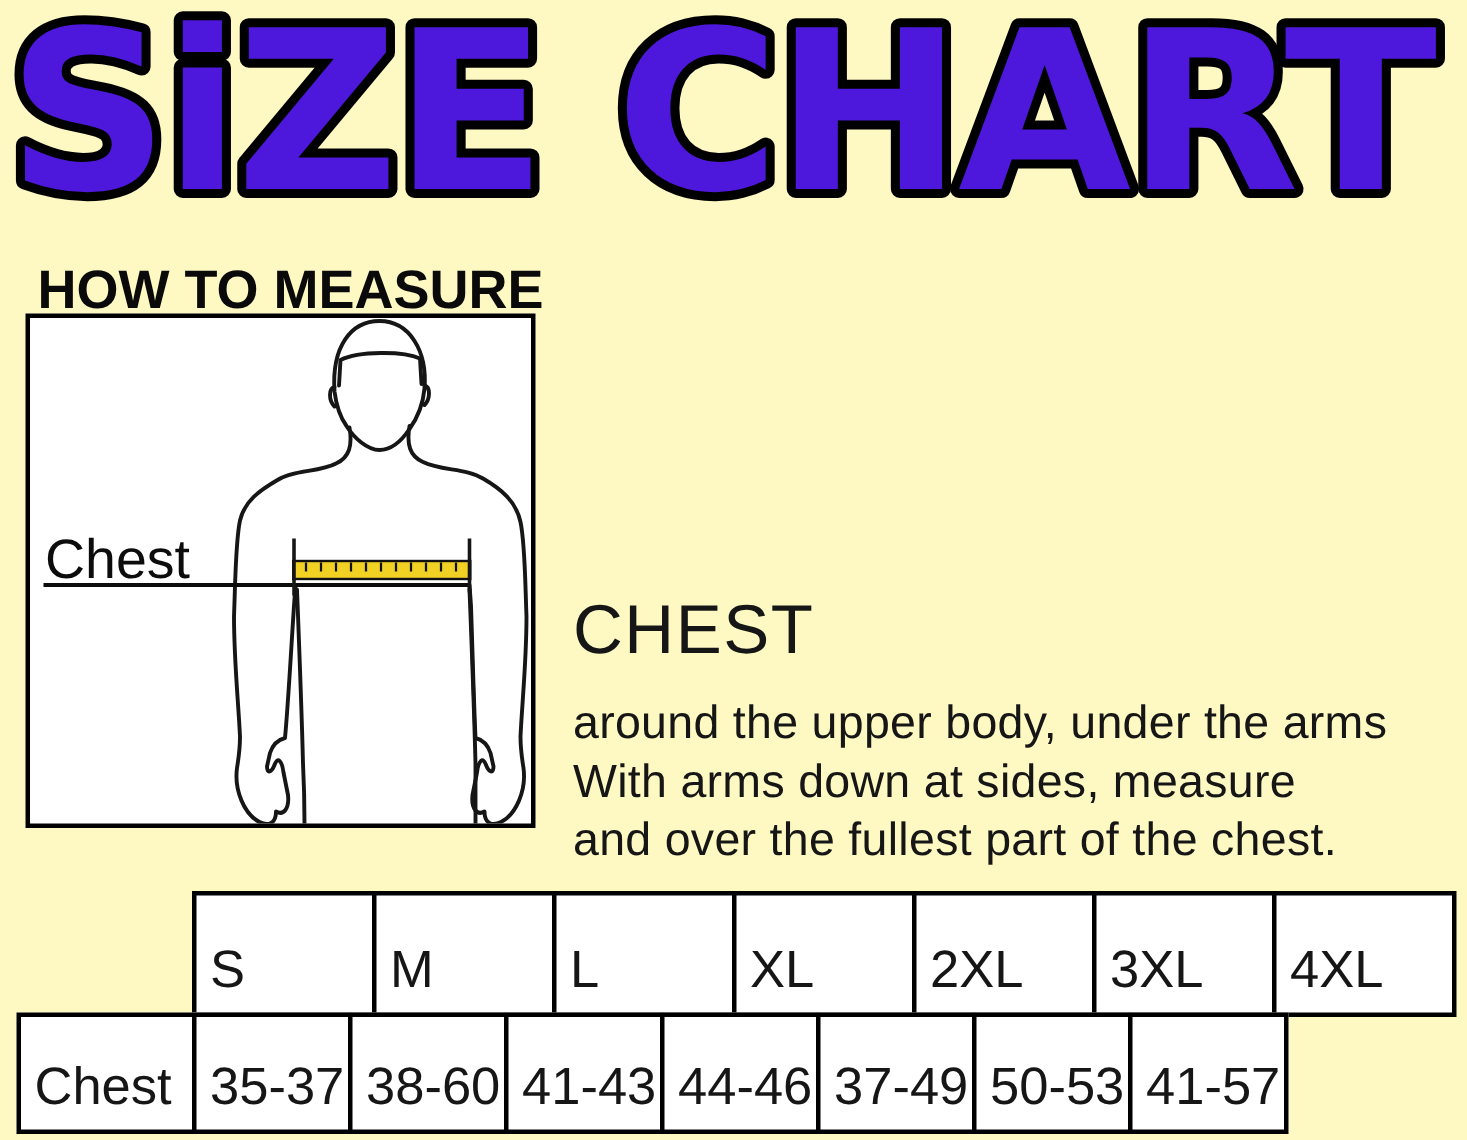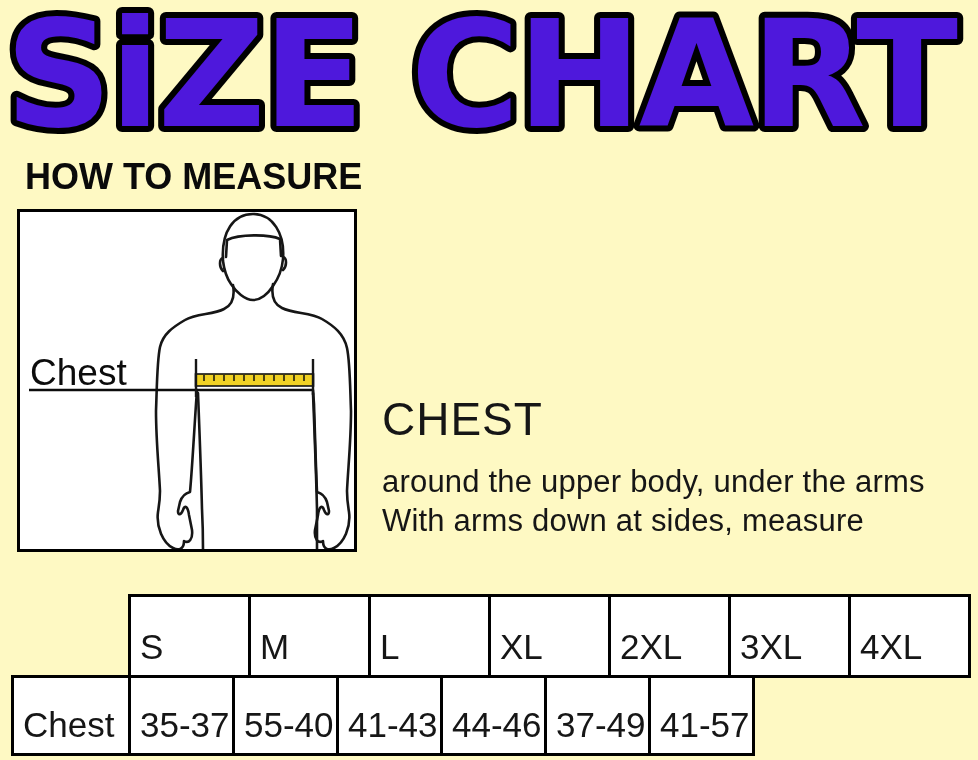--- a/index.html
+++ b/index.html
@@ -8,21 +8,21 @@
     font-family:"Liberation Sans",sans-serif;color:#111;
   }
   
   .title-svg{position:absolute;left:0;top:0;display:block;}
   .title-text{
     font-family:"DejaVu Sans",sans-serif;font-weight:bold;font-size:148px;
     fill:var(--title_fill);stroke:var(--title_outline);stroke-width:12px;
     paint-order:stroke;stroke-linejoin:round;letter-spacing:-3px;
   }
   
-  .how-to{position:absolute;left:25px;top:156px;font-size:36px;font-weight:bold;color:#0a0a0a;}
+  .how-to{position:absolute;left:25px;top:172px;font-size:36px;font-weight:bold;color:#0a0a0a;}
   
   .measure-box{
     position:absolute;left:17px;top:209px;width:340px;height:343px;
     border:3px solid #000;box-sizing:border-box;background:#fff;
   }
   .measure-box svg{display:block;width:100%;height:100%;}
   .figure{fill:none;stroke:#161616;stroke-width:2.6;stroke-linecap:round;stroke-linejoin:round;}
   .pointer-line{stroke:#0c0c0c;stroke-width:2.6;}
   .tape-rect{fill:var(--tape_yellow);stroke:#111;stroke-width:1.6;}
   .tape-tick{stroke:#111;stroke-width:1.5;}
@@ -107,36 +107,38 @@
 
       <text class="chest-label-text" x="13" y="176">Chest</text>
     </svg>
   </div>
 
   <div class="chest-section">
     <div class="chest-heading">CHEST</div>
     <div class="chest-desc">
       <div>around the upper body, under the arms</div>
       <div>With arms down at sides, measure</div>
+      <div>and over the fullest part of the chest.</div>
     </div>
   </div>
 
   <div class="header-row">
     <div class="cell">S</div>
     <div class="cell">M</div>
     <div class="cell">L</div>
     <div class="cell">XL</div>
     <div class="cell">2XL</div>
     <div class="cell">3XL</div>
     <div class="cell">4XL</div>
   </div>
 
   <div class="data-row">
     <div class="cell row-header">Chest</div>
     <div class="cell">35-37</div>
-    <div class="cell">55-40</div>
+    <div class="cell">38-60</div>
     <div class="cell">41-43</div>
     <div class="cell">44-46</div>
     <div class="cell">37-49</div>
+    <div class="cell">50-53</div>
     <div class="cell">41-57</div>
   </div>
 
 </div>
 
 </body></html>

